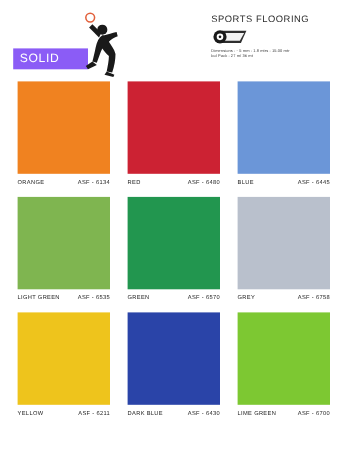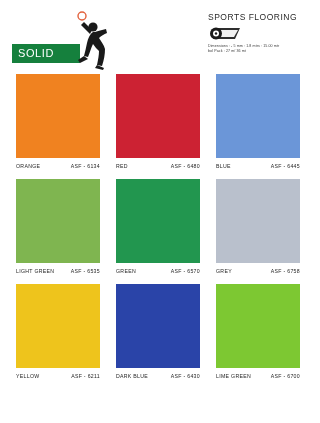--- a/index.html
+++ b/index.html
@@ -41,21 +41,21 @@
   .athlete-icon {
     position: absolute;
     left: 68px;
     top: 10px;
     width: 56px;
     height: 60px;
   }
 
   .right-block {
     position: absolute;
-    left: 208px;
+    left: 192px;
     top: 12px;
     width: 104px;
   }
 
   .flooring-title {
     font-size: 8.5px;
     letter-spacing: 0.5px;
     color: #2b2b2b;
     white-space: nowrap;
     font-family: "Liberation Sans", sans-serif;
@@ -110,21 +110,21 @@
     font-family: "Liberation Sans", sans-serif;
   }
   .cap-name { white-space: nowrap; }
   .cap-code { white-space: nowrap; }
 </style>
 </head>
 <body>
 
 <div class="header">
 
-  <div class="solid-badge" style="background: #15803d;">SOLID</div>
+  <div class="solid-badge" style="background: #8b5cf6;">SOLID</div>
 
   <div class="athlete-icon">
     <svg viewBox="0 0 56 60" width="56" height="60" aria-hidden="true">
       <circle cx="14" cy="6" r="4" fill="none" stroke="#e2613c" stroke-width="1.4"></circle>
       <circle cx="25" cy="17" r="4.6" fill="#1a1a1a"></circle>
       <path d="M25 22 C22 24 20 28 19 33 C18 38 17 42 16 46 L20 47 C22 42 23 38 25 34 C27 37 29 39 31 41 C31 45 30 50 29 55 L34 56 C36 50 37 44 37 39 C36 35 33 31 31 28 C33 26 36 24 39 23 L38 19 C34 20 30 21 27 22 Z" fill="#1a1a1a"></path>
       <path d="M24 20 L16 12 L13 15 L22 24 Z" fill="#1a1a1a"></path>
       <path d="M16 46 L10 50 L12 53 L20 49 Z" fill="#1a1a1a"></path>
       <path d="M29 55 L36 58 L35 60 L27 58 Z" fill="#1a1a1a"></path>
     </svg>

